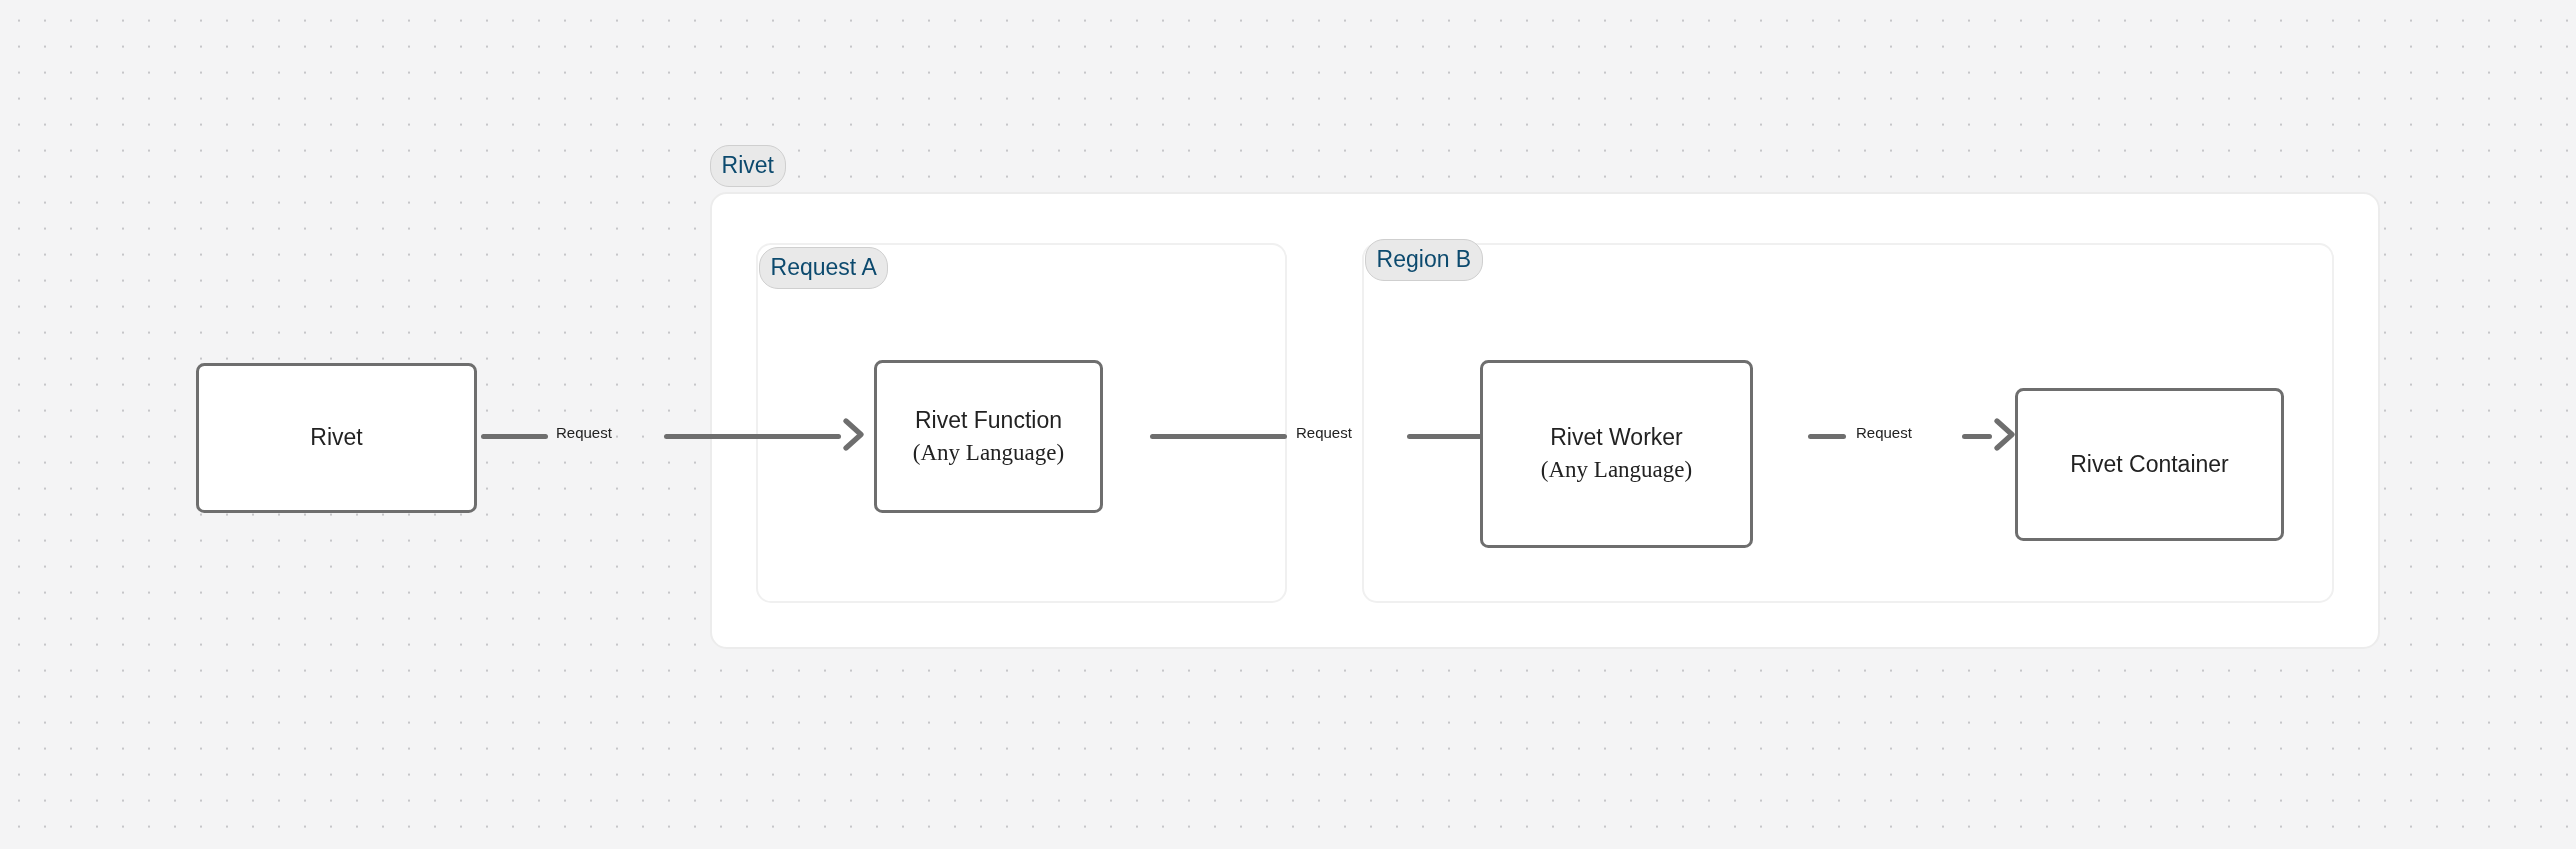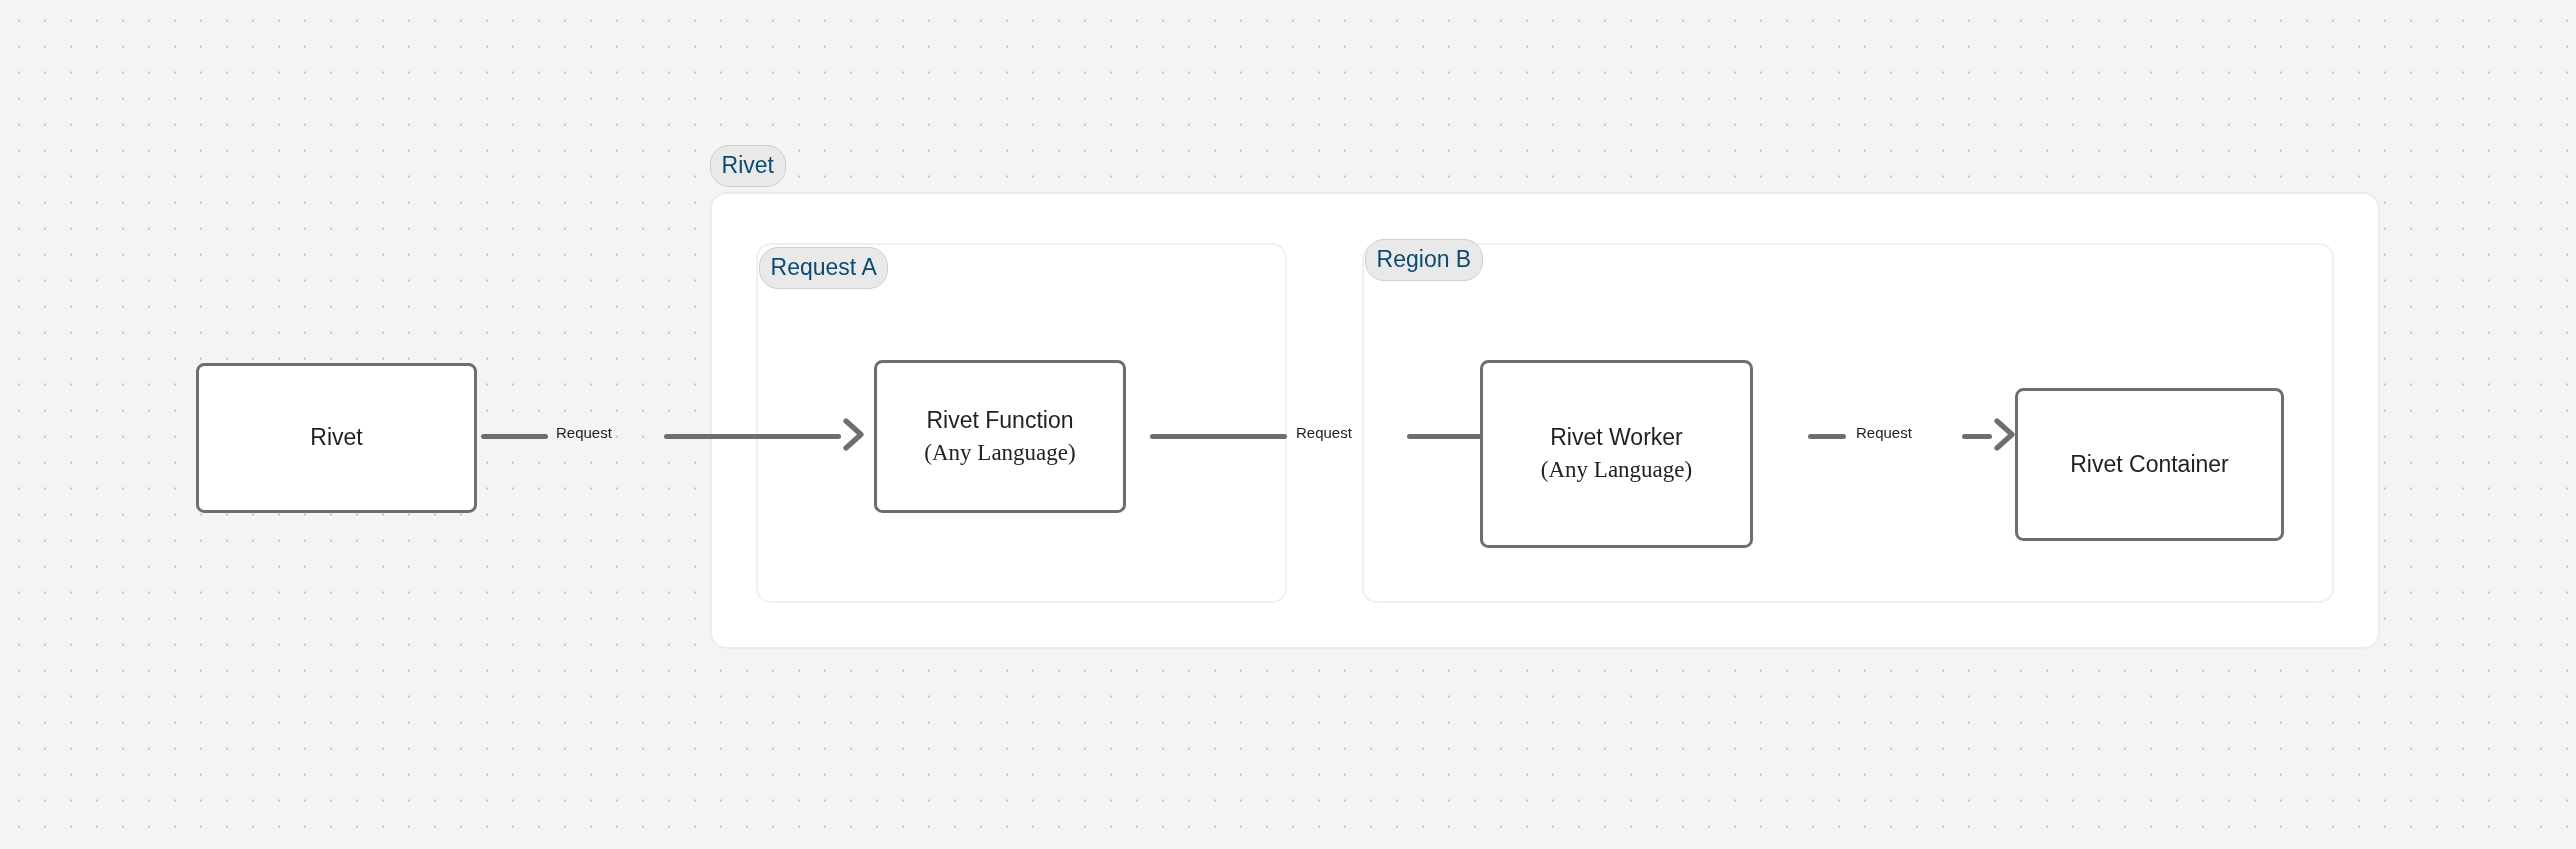--- a/index.html
+++ b/index.html
@@ -87,21 +87,21 @@
     justify-content: center;
     color: #222222;
     font-size: 23px;
     line-height: 1.38;
     text-align: center;
     z-index: 8;
   }
   .node .line2 { display: block; font-family: Liberation Serif, serif; }
 
   #node-user             { left: 196px;  top: 363px;  width: 281px;  height: 150px; }
-  #node-rivet-function   { left: 874px; top: 360px;  width: 252px;  height: 153px; }
+  #node-rivet-function   { left: 874px; top: 360px;  width: 229px;  height: 153px; }
   #node-rivet-worker     { left: 1480px; top: 360px;  width: 273px;  height: 188px; }
   #node-rivet-container  { left: 2015px; top: 360px;  width: 269px;  height: 153px; margin-top: 28px; }
 
   
   .edge-line {
     position: absolute;
     height: 5.3px;
     background: #6e6e6e;
     border-radius: 3px;
     z-index: 4;

